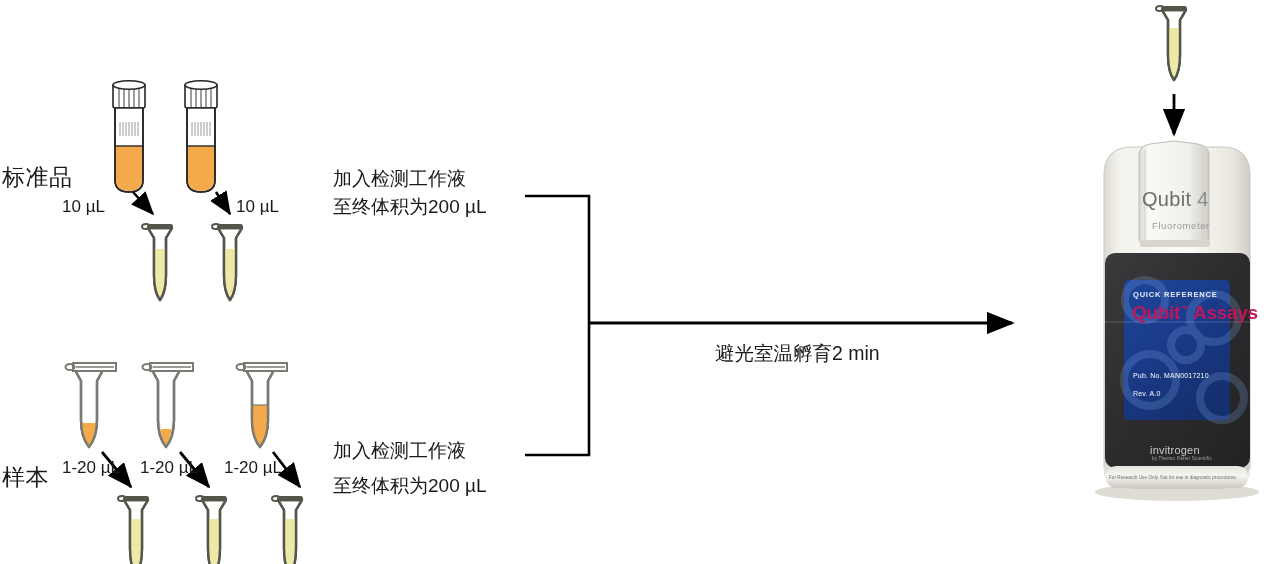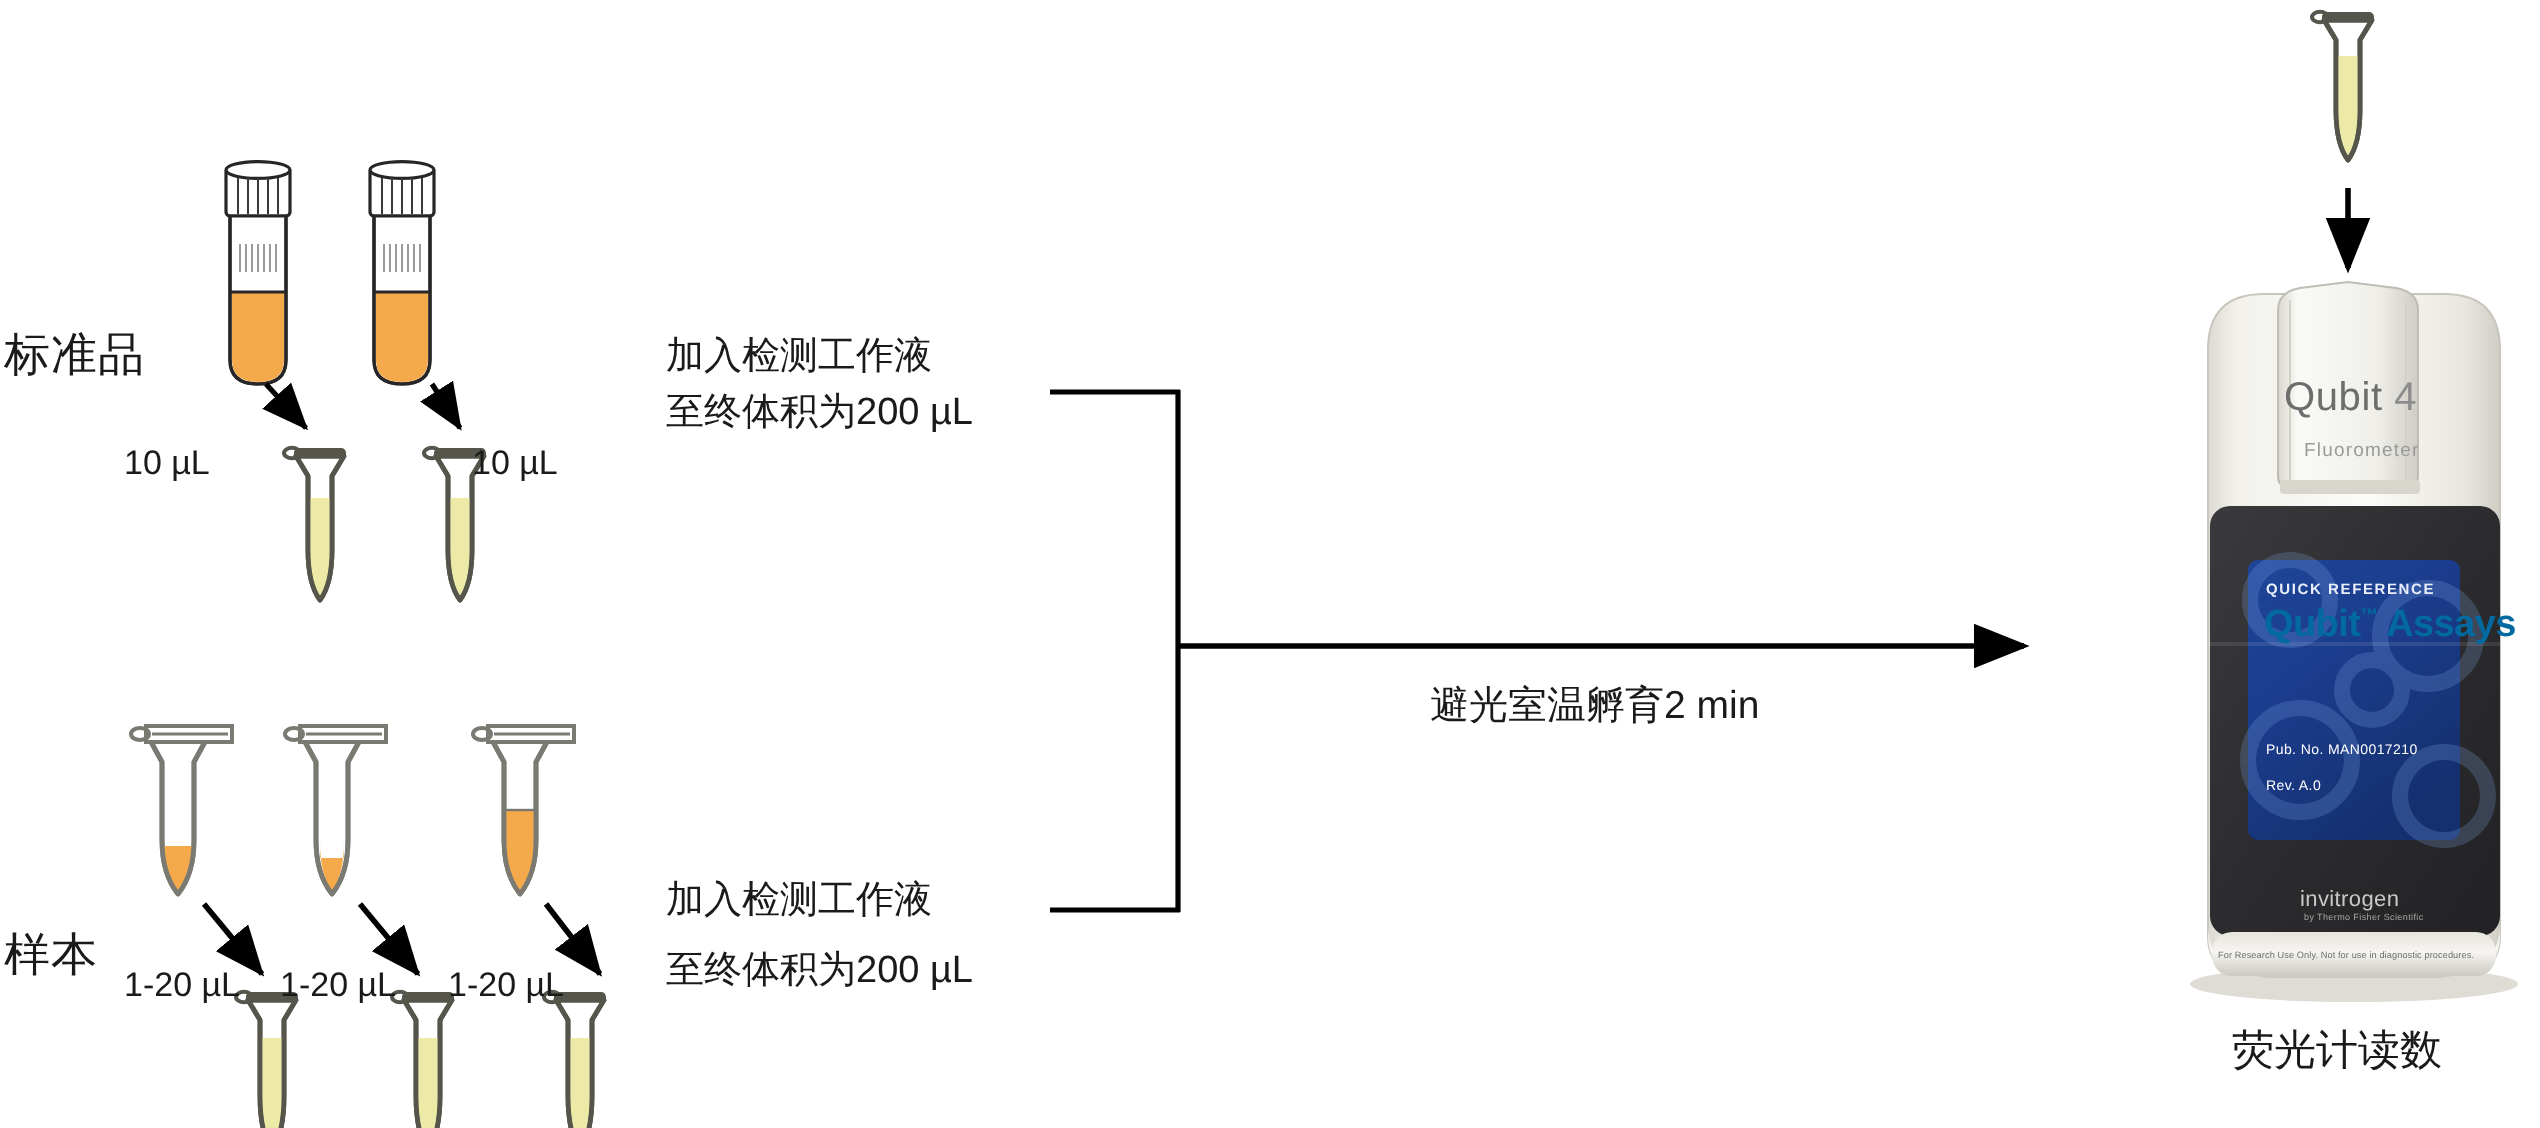--- a/index.html
+++ b/index.html
@@ -1,21 +1,21 @@
 <!DOCTYPE html>
 <html><head>
 <meta charset="utf-8">
 <style>
   html,body{margin:0;padding:0;background:#ffffff;}
   body{width:1270px;height:564px;position:relative;overflow:hidden;
        font-family:"Liberation Sans","DejaVu Sans",sans-serif;color:#1a1a1a;}
   .stage{position:absolute;left:0;top:0;width:1270px;height:564px;}
   .lbl{position:absolute;white-space:nowrap;line-height:1.35;}
   .big-cn{font-size:23px;letter-spacing:.5px;}
-  .vol{font-size:17px;margin-top:25px;}
+  .vol{font-size:17px;}
   .step{font-size:19px;}
   .mid{font-size:19.5px;}
   .cap{font-size:21px;}
   svg{display:block;}
   .layer{position:absolute;left:0;top:0;}
 </style>
 </head>
 <body>
 
 <div class="stage">
@@ -248,25 +248,24 @@
 
   <div class="lbl step" style="left:333px;top:438px;">加入检测工作液</div>
   <div class="lbl step" style="left:333px;top:473px;">至终体积为200 µL</div>
 
   <div class="lbl mid" style="left:715px;top:340px;text-align:right;">避光室温孵育2 min</div>
 
   <div class="lbl" style="left:1142px;top:186px;font-size:20px;color:#6d6d6d;letter-spacing:.3px;"><span>Qubit</span><span style="font-size:20px;color:#8a8a8a;">&nbsp;</span><span style="color:#8c8c8c;">4</span></div>
   <div class="lbl" style="left:1152px;top:220px;font-size:9.5px;color:#9b9b9b;letter-spacing:.6px;">Fluorometer</div>
 
   <div class="lbl" style="left:1133px;top:290px;font-size:7.5px;color:#e8eefc;font-weight:bold;letter-spacing:.8px;">QUICK REFERENCE</div>
-  <div class="lbl" style="left:1132px;top:300px;font-size:19px;color:#0369a1;font-weight:bold;letter-spacing:-.3px;"><span>Qubit</span><span style="font-size:9px;vertical-align:super;">™</span> <span>Assays</span></div>
+  <div class="lbl" style="left:1132px;top:300px;font-size:19px;color:#be185d;font-weight:bold;letter-spacing:-.3px;"><span>Qubit</span><span style="font-size:9px;vertical-align:super;">™</span> <span>Assays</span></div>
 
   <div class="lbl" style="left:1133px;top:371px;font-size:7px;color:#ffffff;letter-spacing:.2px;">Pub. No. MAN0017210</div>
   <div class="lbl" style="left:1133px;top:389px;font-size:7px;color:#ffffff;letter-spacing:.2px;">Rev. A.0</div>
 
   <div class="lbl" style="left:1150px;top:443px;font-size:11px;color:#c9c9c9;letter-spacing:.2px;">invitrogen</div>
   <div class="lbl" style="left:1152px;top:456px;font-size:4.5px;color:#a8a8a8;letter-spacing:.2px;">by Thermo Fisher Scientific</div>
 
   <div class="lbl" style="left:1109px;top:475px;font-size:4.6px;color:#6e6e6e;letter-spacing:.05px;">For Research Use Only. Not for use in diagnostic procedures.</div>
 
-  <div class="lbl cap" style="left:1116px;top:512px;">荧光计读数</div>
 
 </div>
 
 </body></html>

